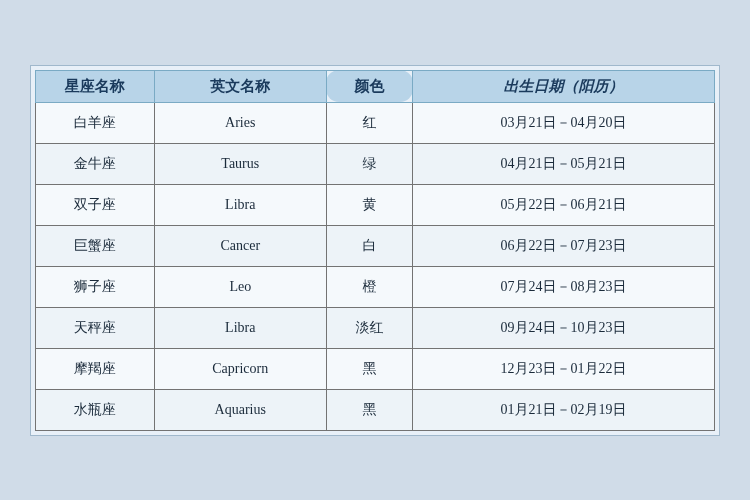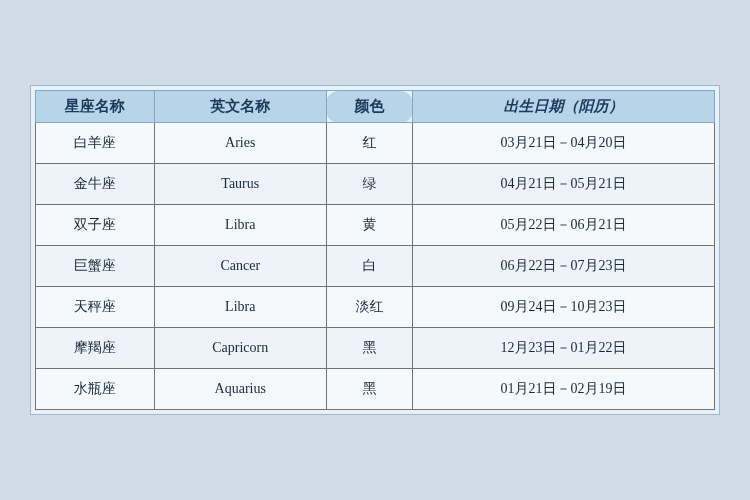--- a/index.html
+++ b/index.html
@@ -90,20 +90,26 @@
           <td>黄</td>
           <td>05月22日－06月21日</td>
         </tr>
         <tr>
           <td>巨蟹座</td>
           <td>Cancer</td>
           <td>白</td>
           <td>06月22日－07月23日</td>
         </tr>
         <tr>
+          <td>狮子座</td>
+          <td>Leo</td>
+          <td>橙</td>
+          <td>07月24日－08月23日</td>
+        </tr>
+        <tr>
           <td>天秤座</td>
           <td>Libra</td>
           <td>淡红</td>
           <td>09月24日－10月23日</td>
         </tr>
         <tr>
           <td>摩羯座</td>
           <td>Capricorn</td>
           <td>黑</td>
           <td>12月23日－01月22日</td>

